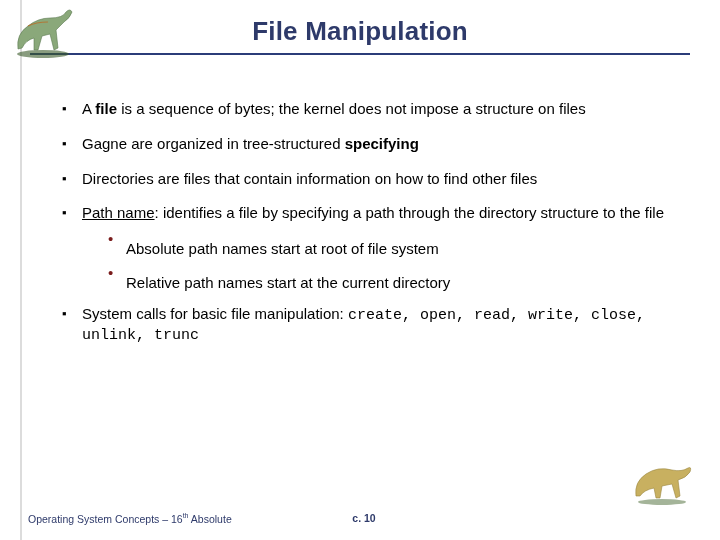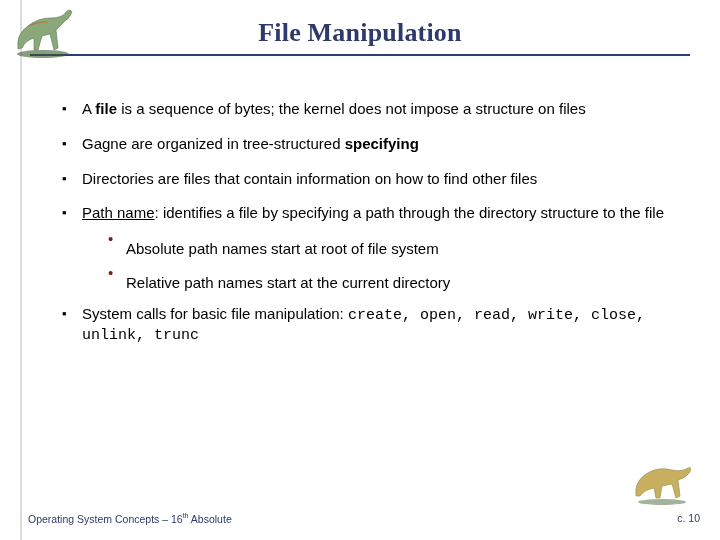--- a/index.html
+++ b/index.html
@@ -13,24 +13,22 @@
   }
   .leftbar {
     position: absolute;
     left: 0; top: 0;
     width: 22px; height: 540px;
     background: #fff;
     border-right: 2px solid #dcdcdc;
   }
   .header-area {
     position: absolute;
-    left: 0; top: 0;
+    left: 0; top: 16px;
     width: 720px;
-    padding-top: 18px;
-    font-family: Liberation Serif, serif;
   }
   .title {
     text-align: center;
     font-size: 26px;
     font-weight: bold;
     color: #2e3a6a;
     letter-spacing: 0.2px;
   }
   .rule {
     margin: 6px 30px 0 30px;
@@ -76,21 +74,21 @@
   .mono { font-family: "Courier New", Courier, monospace; }
   .footer {
     position: absolute;
     left: 28px; right: 20px; bottom: 16px;
     font-size: 10.5px;
     color: #2e3a6a;
     display: flex;
     align-items: flex-end;
     justify-content: space-between;
   }
-  .footer .mid { position: absolute; left: 0; right: 0; text-align: right; }
+  .footer .mid { position: absolute; left: 0; right: 0; text-align: center; font-weight: bold; }
   .footer sup { font-size: 7px; }
   .dino-bot {
     position: absolute;
     right: 24px; bottom: 34px;
     width: 64px; height: 50px;
   }
 </style>
 </head>
 <body>
 

